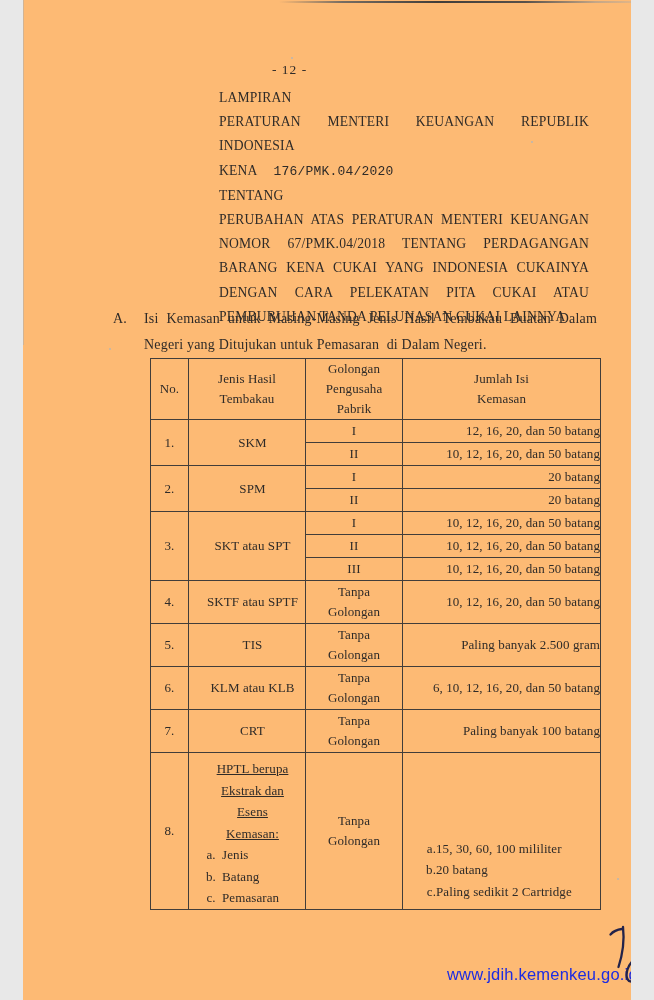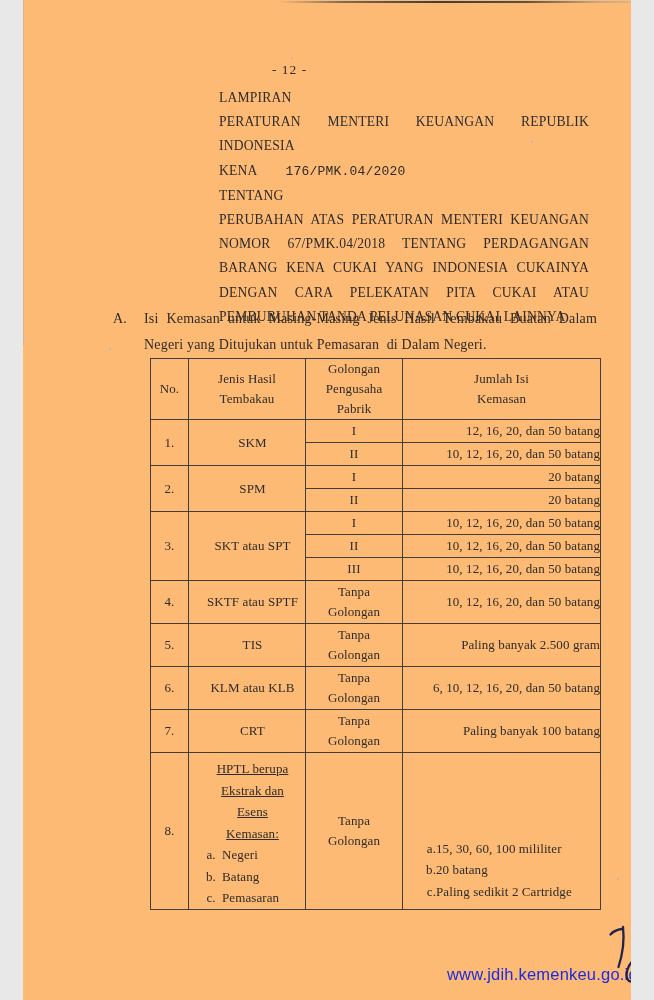--- a/index.html
+++ b/index.html
@@ -12,21 +12,21 @@
   .scan-top-line{position:absolute;top:1px;left:256px;right:0;height:2px;
     background:linear-gradient(90deg,rgba(130,130,130,0) 0%,rgba(95,95,95,.85) 18%,rgba(55,55,55,.95) 45%,rgba(70,70,70,.9) 70%,rgba(150,150,150,.55) 90%,rgba(170,170,170,.35) 100%);}
   .scan-left-line{position:absolute;top:0;left:0;width:1px;height:345px;background:rgba(175,175,175,.55);}
   .speck{position:absolute;width:2px;height:2px;border-radius:50%;background:#b9b6b2;}
 
   .page-number{position:absolute;top:62px;left:249px;font-size:13.5px;letter-spacing:1px;}
 
   .heading{position:absolute;left:196px;top:86px;width:370px;font-size:13.6px;line-height:24.2px;letter-spacing:.2px;}
   .just{text-align:justify;text-align-last:justify;}
   .mono{font-family:"Liberation Mono", monospace;font-size:13px;}
-  .nomor-val{margin-left:28px;}
+  .nomor-val{margin-left:16px;}
 
   .section-a{position:absolute;left:90px;top:306px;width:484px;display:flex;font-size:14px;line-height:26px;letter-spacing:.2px;}
   .sec-label{width:31px;flex:none;}
   .sec-text{width:453px;}
   .prewrap{white-space:pre-wrap;}
 
   table.isi-table{position:absolute;left:127px;top:358px;border-collapse:collapse;table-layout:fixed;width:450px;
     font-size:13px;color:#2f2b28;letter-spacing:.1px;}
   .isi-table td,.isi-table th{border:1px solid #413d3a;padding:0;font-weight:normal;vertical-align:middle;overflow:visible;}
   .pre{white-space:pre-line;}
@@ -173,21 +173,21 @@
 
     <tr class="tall">
       <td class="no">8.</td>
       <td class="jenis vtop">
         <div class="jline">HPTL berupa</div>
         <div class="jline">Ekstrak dan</div>
         <div class="jline">Esens</div>
         <div class="jline">Kemasan:</div>
         <div class="li">
           <span class="let">a.</span>
-              <span>Negeri</span>
+              <span>Jenis</span>
         </div>
         <div class="li">
           <span class="let">b.</span>
               <span>Batang</span>
         </div>
         <div class="li">
           <span class="let">c.</span>
               <span>Pemasaran</span>
         </div>
       </td>

